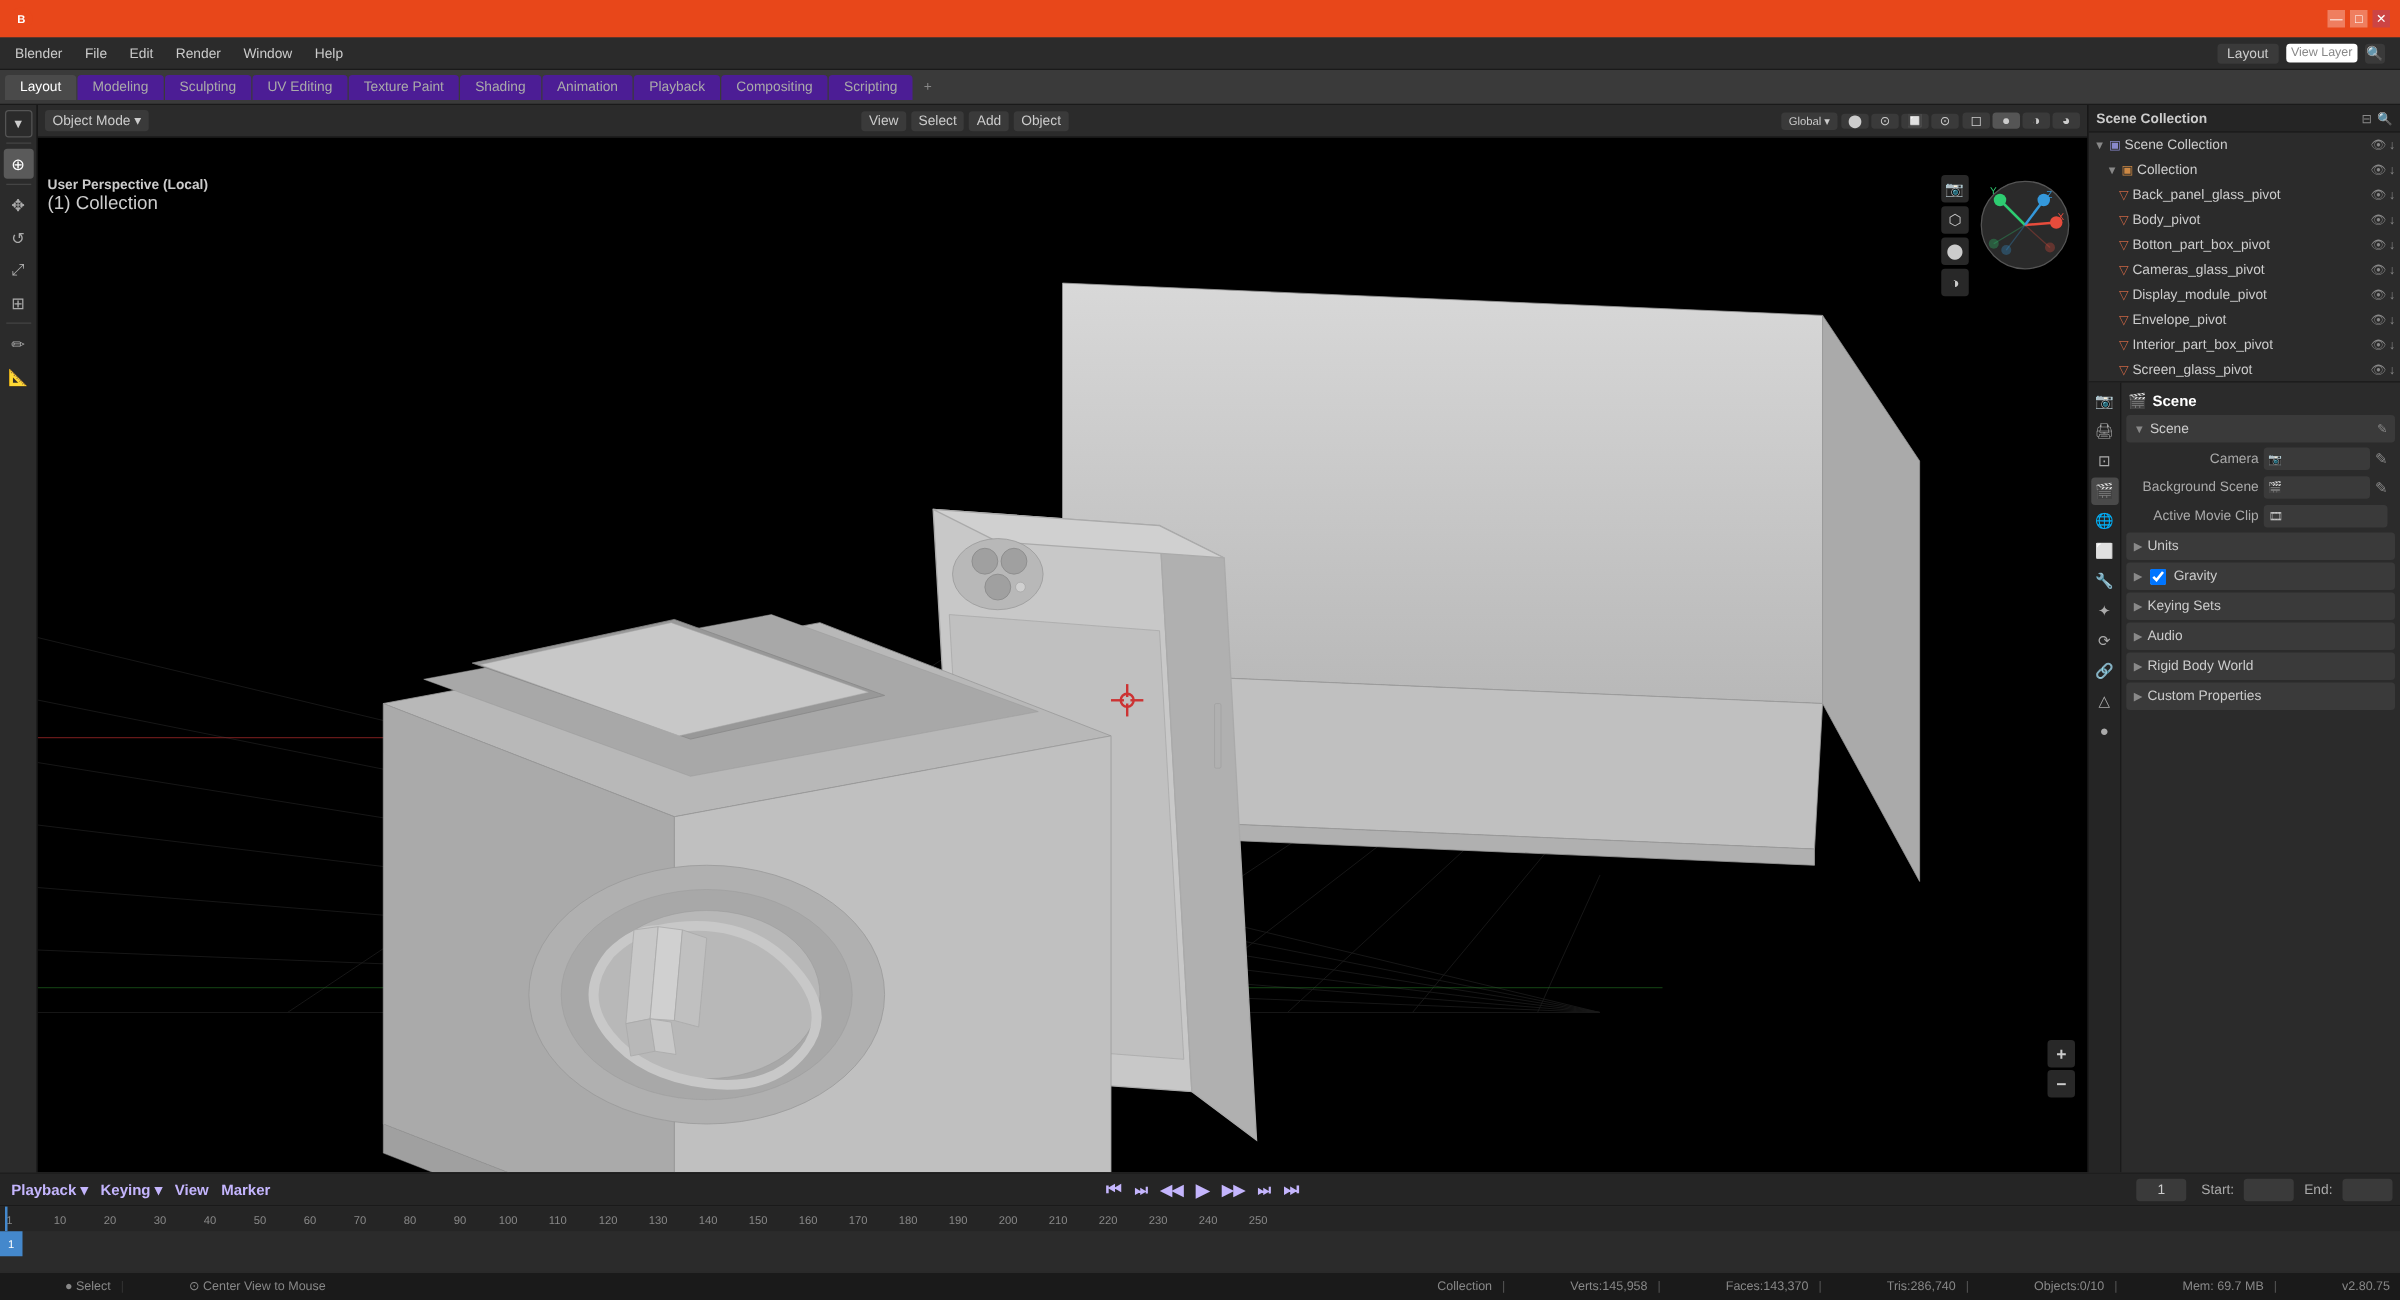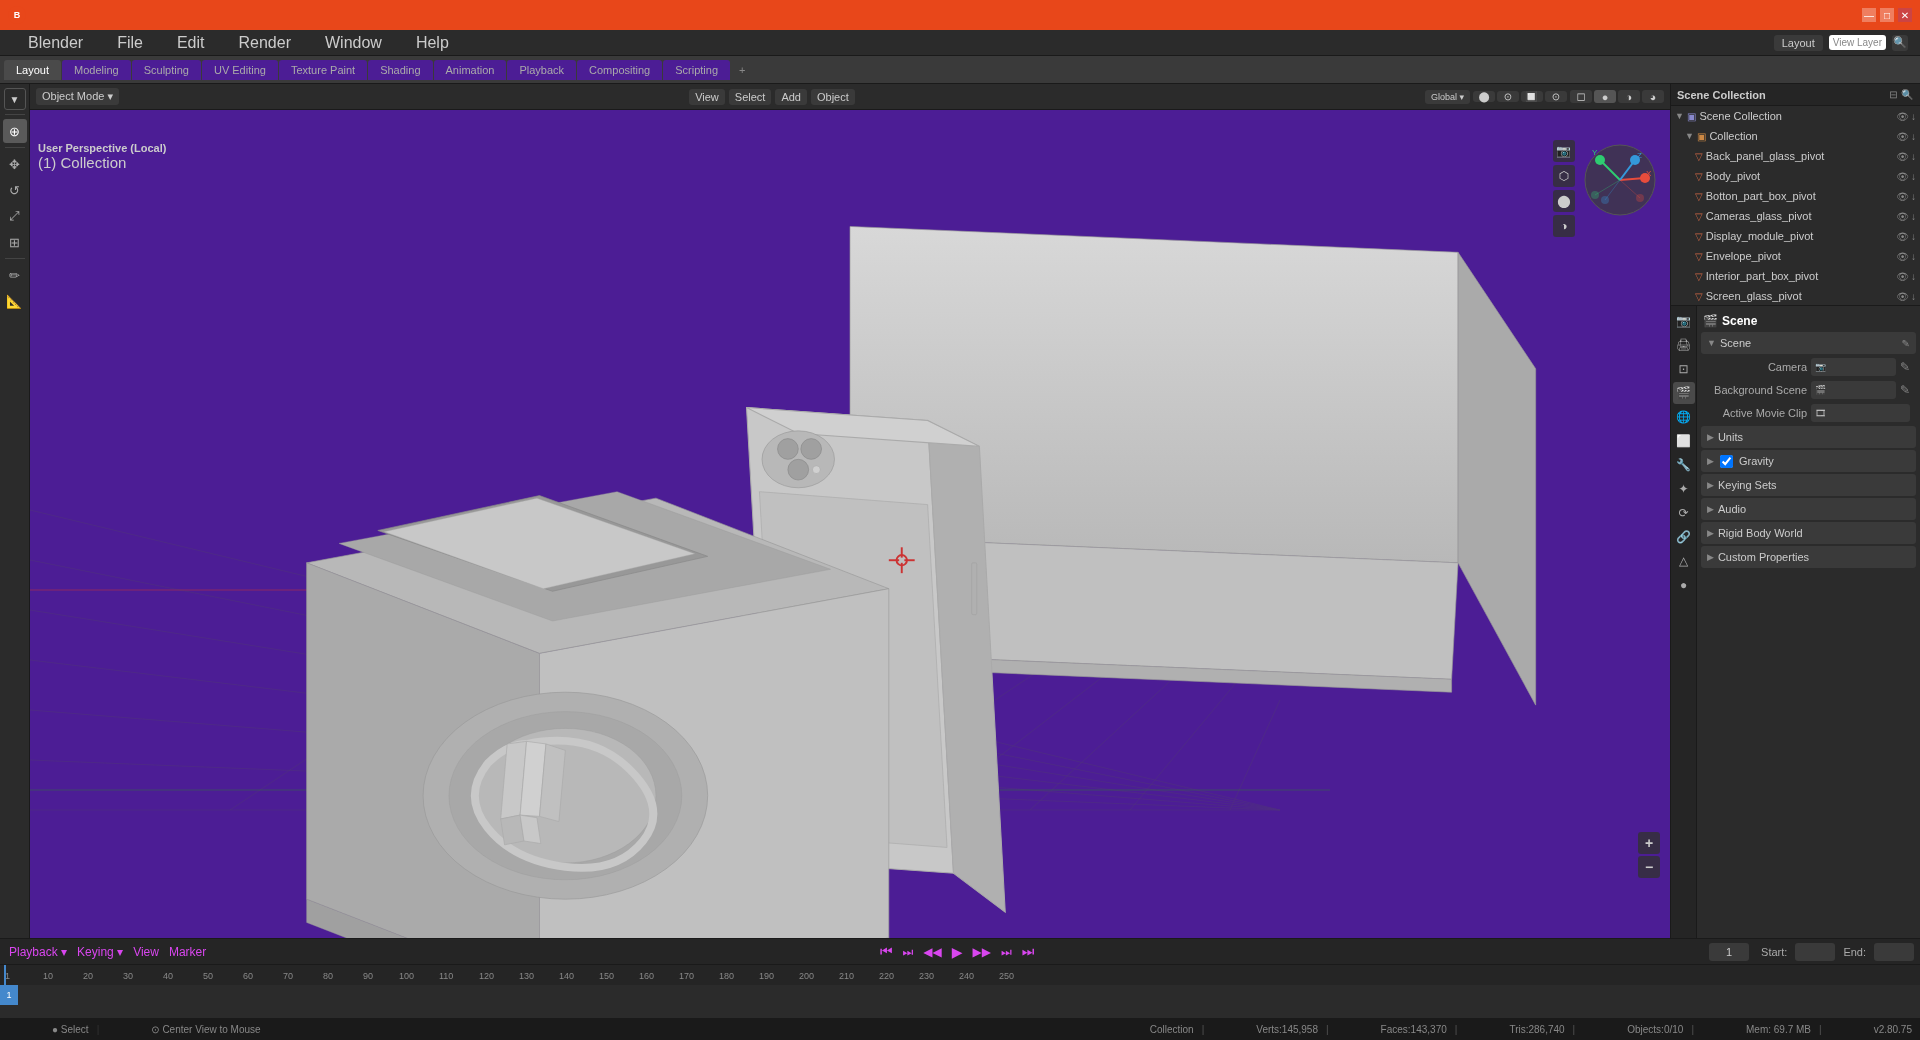--- a/index.html
+++ b/index.html
@@ -44,23 +44,22 @@
       display: flex;
       align-items: center;
       padding: 0 4px;
       gap: 2px;
       border-bottom: 1px solid #1a1a1a;
     }
     .menu-item {
       padding: 2px 8px;
       cursor: pointer;
       border-radius: 3px;
-      font-size: 16px;
+      font-size: 11px;
       color: #cccccc;
-      margin-left: 16px;
     }
 
     
     #tabs-bar {
       height: 28px;
       background: #3a3a3a;
       display: flex;
       align-items: center;
       padding: 0 4px;
       gap: 1px;
@@ -107,21 +106,21 @@
       display: flex; align-items: center; justify-content: center;
       border-radius: 3px;
       font-size: 13px;
     }
     .tool-btn.active { background: #5a5a5a; color: #ffffff; }
     .tool-separator { width: 20px; height: 1px; background: #444; margin: 2px 0; }
 
     
     #viewport {
       flex: 1;
-      background: #4c1d95;
+      background: #000000;
       position: relative;
       overflow: hidden;
     }
 
     
     #viewport-header {
       height: 26px;
       background: #2b2b2b;
       display: flex;
       align-items: center;
@@ -342,24 +341,25 @@
       overflow: hidden;
     }
     #timeline-track {
       height: 24px;
       background: #333;
       position: relative;
     }
     .timeline-btn {
       background: none;
       border: none;
-      color: #d946ef;
+      color: #c4b5fd;
       cursor: pointer;
       font-size: 12px;
       padding: 0 3px;
+      font-weight: bold;
     }
     .timeline-label {
       font-size: 11px;
       color: #aaaaaa;
       padding: 0 4px;
     }
     .timeline-num-input {
       background: #3a3a3a;
       border: none;
       color: #cccccc;

